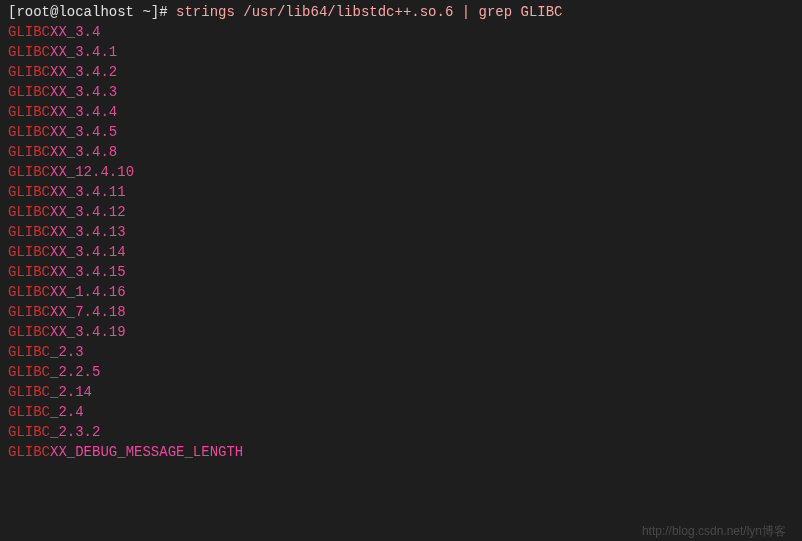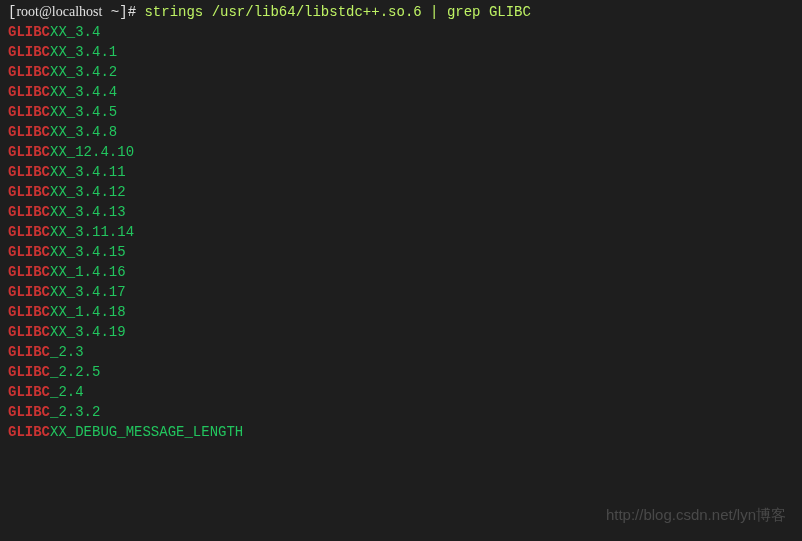--- a/index.html
+++ b/index.html
@@ -19,68 +19,68 @@
       position: relative;
     }
     .terminal-line {
       white-space: pre;
     }
     .prompt-bracket {
       color: #e0e0e0;
     }
     .prompt-user {
       color: #e0e0e0;
-      font-family: Liberation Serif, serif;
     }
     .prompt-path {
       color: #e0e0e0;
     }
     .command {
-      color: #bef264;
+      color: #fca5a5;
     }
     .highlight {
       color: #cc3333;
-      font-weight: bold;
+      font-weight: normal;
       text-align: center;
     }
     .rest {
-      color: #22c55e;
+      color: #ec4899;
     }
     .watermark {
       position: absolute;
-      bottom: 16px;
+      bottom: 0;
       right: 16px;
       color: #666;
-      font-size: 15px;
+      font-size: 12px;
       font-family: Arial, sans-serif;
       opacity: 0.6;
     }
   </style>
 </head>
 <body>
 
 <div class="terminal-line"><span class="prompt-bracket">[</span><span class="prompt-user">root@localhost</span><span class="prompt-bracket"> </span><span class="prompt-path">~</span><span class="prompt-bracket">]</span><span class="prompt-bracket">#</span> <span class="command">strings /usr/lib64/libstdc++.so.6 | grep GLIBC</span></div>
 
 <div id="output-container">
     <div class="terminal-line"><span class="highlight">GLIBC</span><span class="rest">XX_3.4</span></div>
     <div class="terminal-line"><span class="highlight">GLIBC</span><span class="rest">XX_3.4.1</span></div>
     <div class="terminal-line"><span class="highlight">GLIBC</span><span class="rest">XX_3.4.2</span></div>
+    <div class="terminal-line"><span class="highlight">GLIBC</span><span class="rest">XX_3.4.3</span></div>
     <div class="terminal-line"><span class="highlight">GLIBC</span><span class="rest">XX_3.4.4</span></div>
     <div class="terminal-line"><span class="highlight">GLIBC</span><span class="rest">XX_3.4.5</span></div>
     <div class="terminal-line"><span class="highlight">GLIBC</span><span class="rest">XX_3.4.8</span></div>
     <div class="terminal-line"><span class="highlight">GLIBC</span><span class="rest">XX_12.4.10</span></div>
     <div class="terminal-line"><span class="highlight">GLIBC</span><span class="rest">XX_3.4.11</span></div>
     <div class="terminal-line"><span class="highlight">GLIBC</span><span class="rest">XX_3.4.12</span></div>
     <div class="terminal-line"><span class="highlight">GLIBC</span><span class="rest">XX_3.4.13</span></div>
-    <div class="terminal-line"><span class="highlight">GLIBC</span><span class="rest">XX_3.11.14</span></div>
+    <div class="terminal-line"><span class="highlight">GLIBC</span><span class="rest">XX_3.4.14</span></div>
     <div class="terminal-line"><span class="highlight">GLIBC</span><span class="rest">XX_3.4.15</span></div>
     <div class="terminal-line"><span class="highlight">GLIBC</span><span class="rest">XX_1.4.16</span></div>
-    <div class="terminal-line"><span class="highlight">GLIBC</span><span class="rest">XX_3.4.17</span></div>
-    <div class="terminal-line"><span class="highlight">GLIBC</span><span class="rest">XX_1.4.18</span></div>
+    <div class="terminal-line"><span class="highlight">GLIBC</span><span class="rest">XX_7.4.18</span></div>
     <div class="terminal-line"><span class="highlight">GLIBC</span><span class="rest">XX_3.4.19</span></div>
     <div class="terminal-line"><span class="highlight">GLIBC</span><span class="rest">_2.3</span></div>
     <div class="terminal-line"><span class="highlight">GLIBC</span><span class="rest">_2.2.5</span></div>
+    <div class="terminal-line"><span class="highlight">GLIBC</span><span class="rest">_2.14</span></div>
     <div class="terminal-line"><span class="highlight">GLIBC</span><span class="rest">_2.4</span></div>
     <div class="terminal-line"><span class="highlight">GLIBC</span><span class="rest">_2.3.2</span></div>
     <div class="terminal-line"><span class="highlight">GLIBC</span><span class="rest">XX_DEBUG_MESSAGE_LENGTH</span></div>
   </div>
 
 <div class="watermark">http://blog.csdn.net/lyn博客</div>
 
 </body></html>

